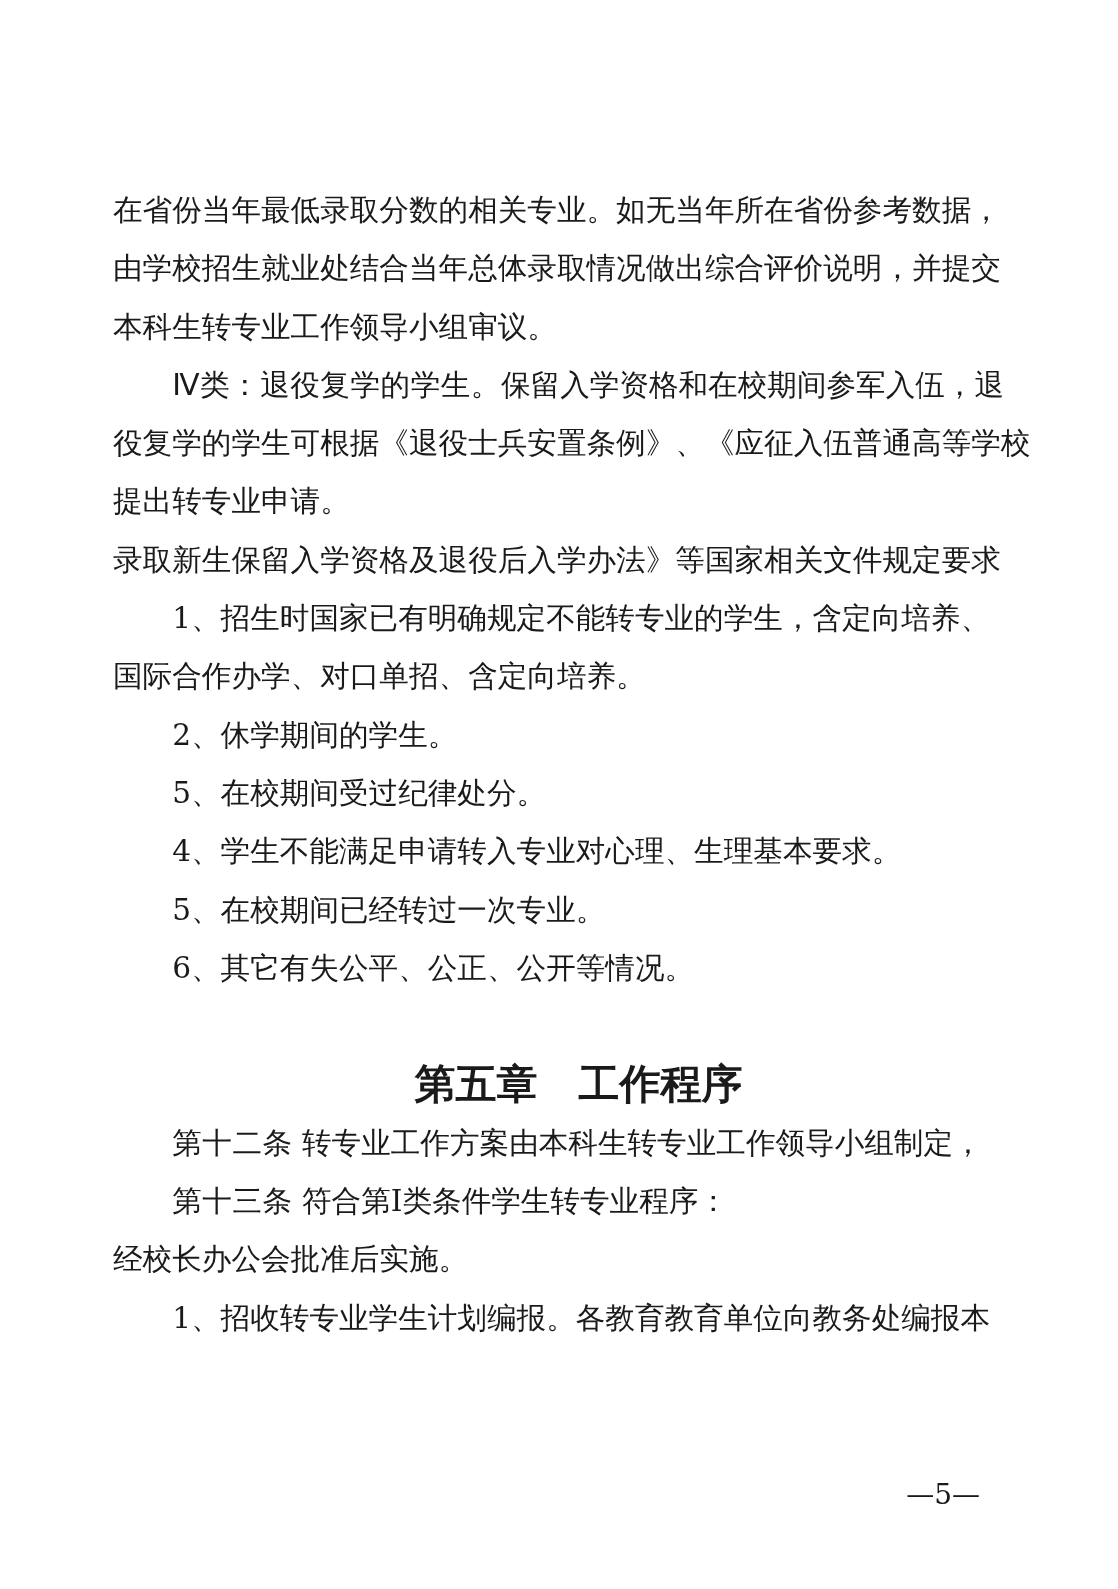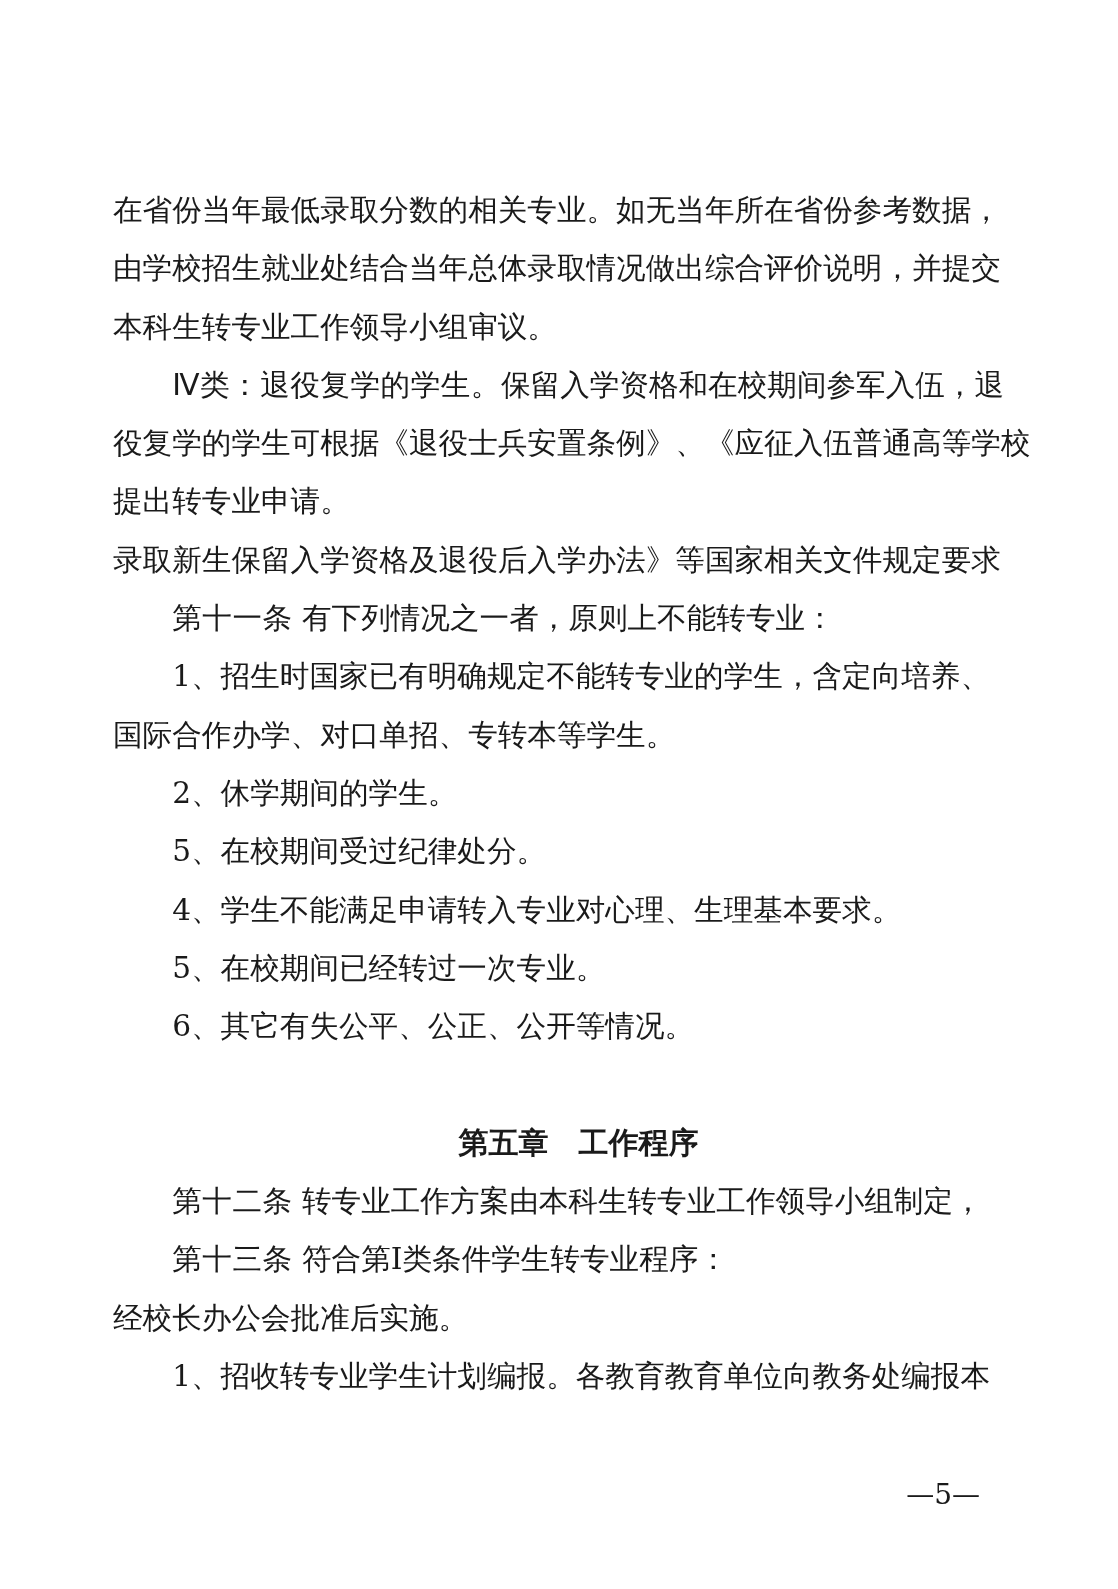--- a/index.html
+++ b/index.html
@@ -36,21 +36,21 @@
     font-family: "DejaVu Sans", "Liberation Sans", sans-serif;
     font-weight: 400;
     letter-spacing: 0.5px;
   }
   .chapter {
     height: 58.3px;
     line-height: 58.3px;
     text-align: center;
     font-family: "DejaVu Sans", "Liberation Sans", sans-serif;
     font-weight: 700;
-    font-size: 30px;
+    font-size: 41px;
     white-space: nowrap;
   }
   .page-number {
     position: absolute;
     right: 138px;
     bottom: 80px;
     font-size: 28px;
     line-height: 28px;
     font-family: "DejaVu Serif", "Liberation Serif", serif;
     color: #1a1a1a;
@@ -64,23 +64,22 @@
 
   <div class="line"><span>在省份当年最低录取分数的相关专业。如无当年所在省份参考数据，</span></div>
   <div class="line"><span>由学校招生就业处结合当年总体录取情况做出综合评价说明，并提交</span></div>
   <div class="line"><span>本科生转专业工作领导小组审议。</span></div>
 
   <div class="line indent"><span class="b">Ⅳ类：退役复学的学生。</span><span>保留入学资格和在校期间参军入伍，退</span></div>
   <div class="line"><span>役复学的学生可根据《退役士兵安置条例》、《应征入伍普通高等学校</span></div>
   <div class="line"><span>提出转专业申请。</span></div>
   <div class="line"><span>录取新生保留入学资格及退役后入学办法》等国家相关文件规定要求</span></div>
 
-  <div class="line indent"><span class="b">第十一条</span><span> 有下列情况之一者，原则上不能转专业：</span></div>
   <div class="line indent"><span>1、招生时国家已有明确规定不能转专业的学生，含定向培养、</span></div>
-  <div class="line"><span>国际合作办学、对口单招、专转本等学生。</span></div>
+  <div class="line"><span>国际合作办学、对口单招、含定向培养。</span></div>
   <div class="line indent"><span>2、休学期间的学生。</span></div>
   <div class="line indent"><span>5、在校期间受过纪律处分。</span></div>
   <div class="line indent"><span>4、学生不能满足申请转入专业对心理、生理基本要求。</span></div>
   <div class="line indent"><span>5、在校期间已经转过一次专业。</span></div>
   <div class="line indent"><span>6、其它有失公平、公正、公开等情况。</span></div>
 
   <div class="line blank"></div>
 
   <div class="chapter">第五章　工作程序</div>
 

